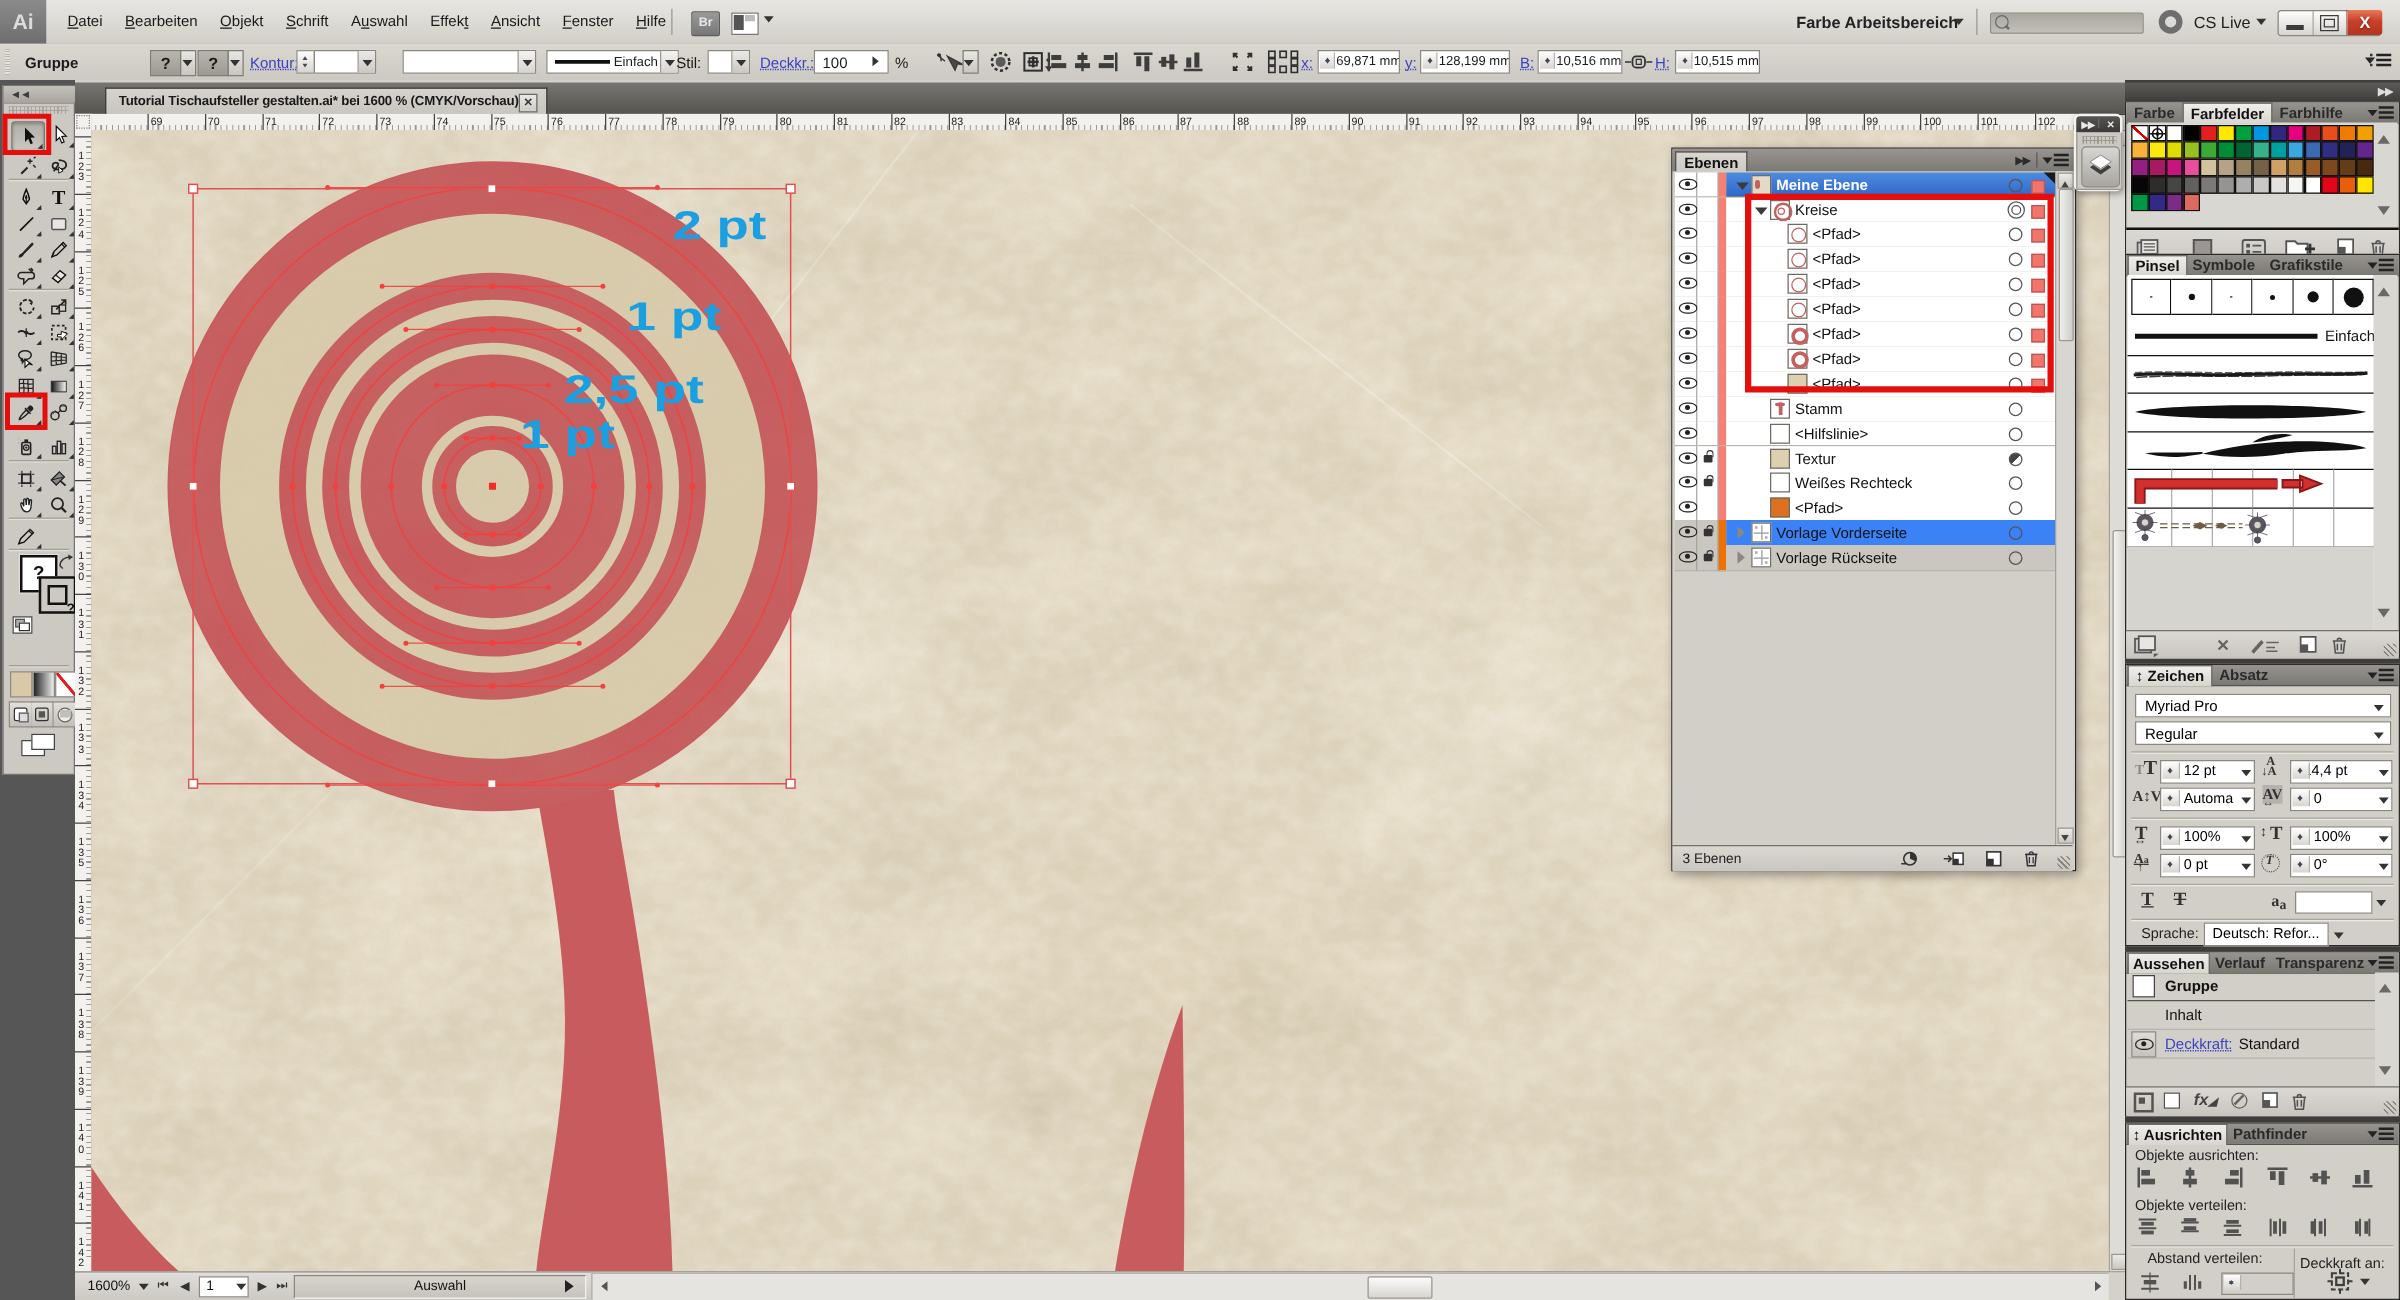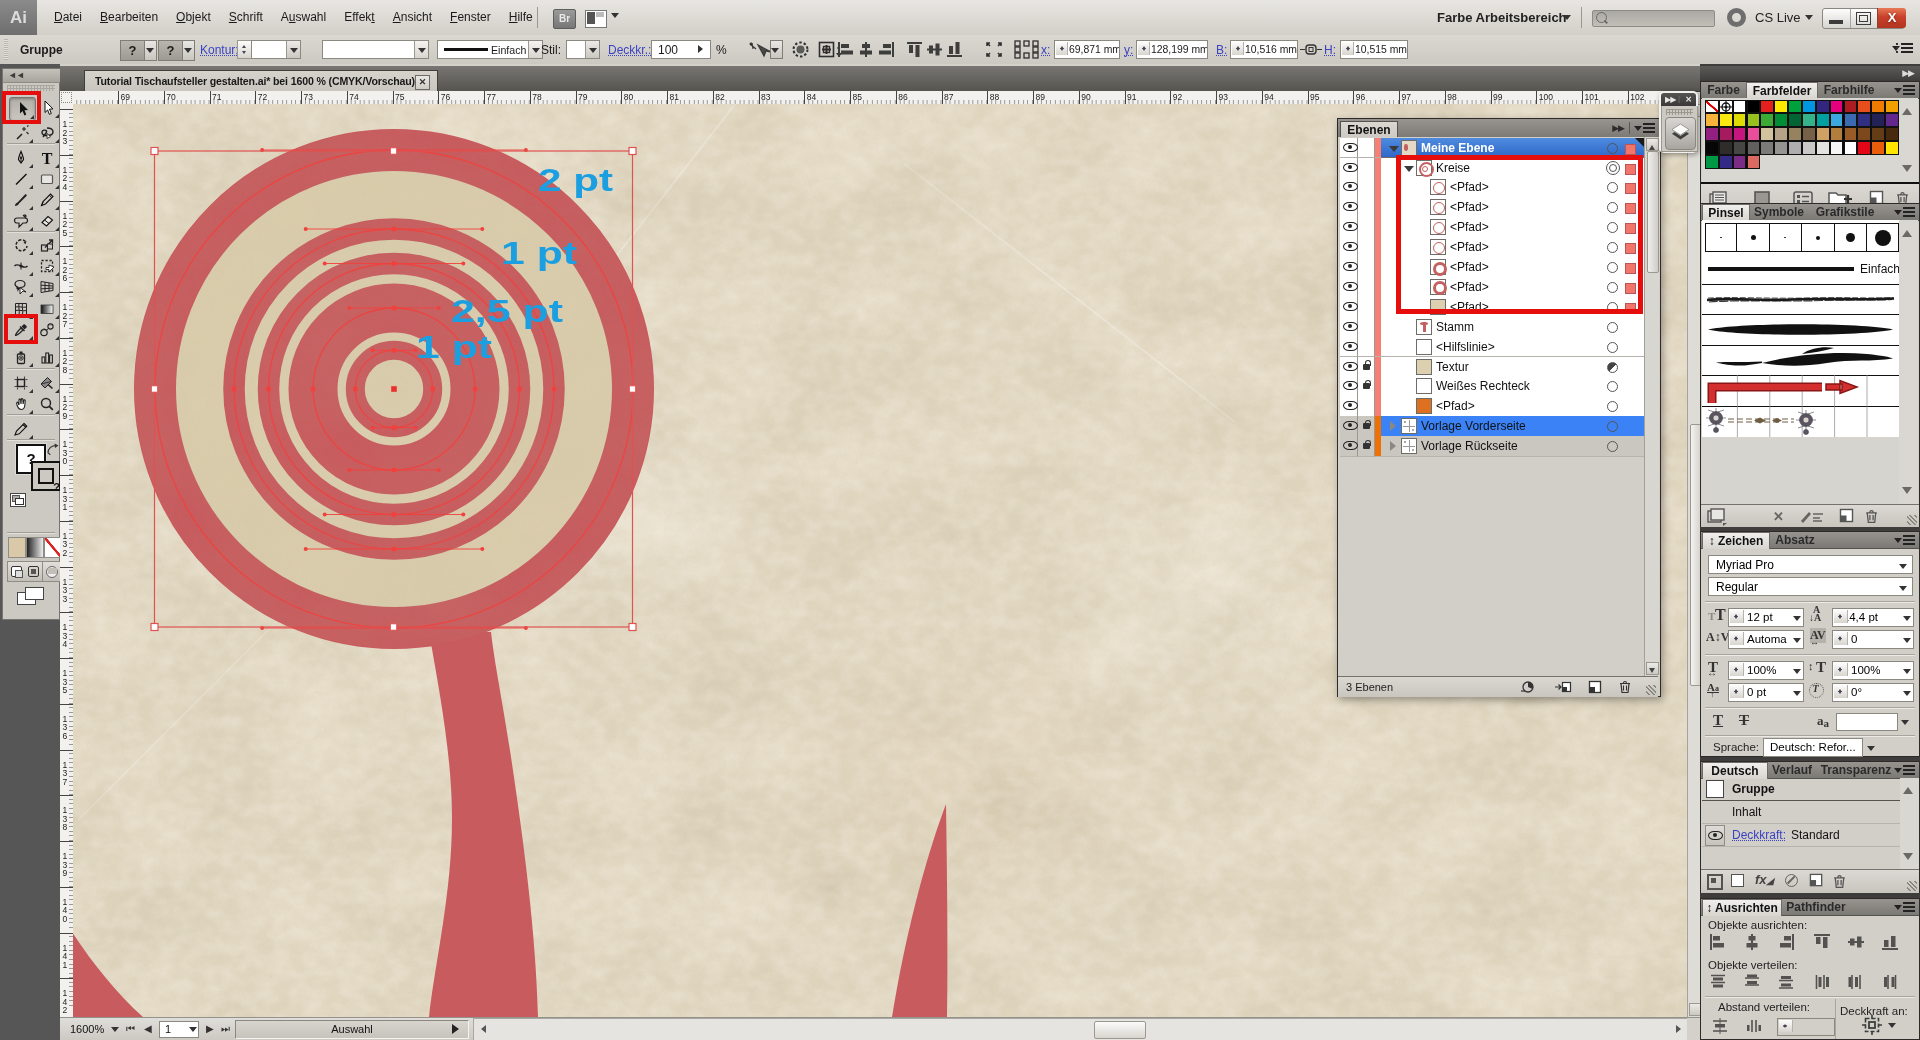--- a/index.html
+++ b/index.html
@@ -1353,21 +1353,21 @@
 <div class="abs arrdn" style="left:197px;top:183px;width:13px;height:13px;"></div>
 <div class="abs" style="left:4px;top:203px;width:210px;height:1px;background:#a8a59f;box-shadow:0 1px 0 #eceae7;"></div>
 <div class="abs" style="left:12px;top:209px;font-size:11.5px;color:#222;">Sprache:</div>
 <div class="cb" style="left:62px;top:206px;width:98px;height:17px;">
           <div style="margin:2px 0 0 6px;font-size:11.5px;">Deutsch: Refor...</div>
         </div>
 <div class="abs arrdn" style="left:163px;top:209px;width:13px;height:13px;"></div>
       </div>
   <div id="aussehenp" class="abs" style="left:0;top:697px;width:220px;height:132px;background:#d2cfc9;border:1px solid #2c2b29;box-sizing:border-box;">
 <div class="abs" style="left:0;top:0;width:100%;height:16px;background:linear-gradient(#97948f,#7b7974);border-bottom:1px solid #55534f;">
-  <div class="ptab ptabact" style="left:1px;width:64px;text-align:center;padding:0;">Deutsch</div>
+  <div class="ptab ptabact" style="left:1px;width:64px;text-align:center;padding:0;">Aussehen</div>
   <div class="ptab" style="left:67px;width:48px;text-align:center;padding:0;color:#2a2a2a;">Verlauf</div>
   <div class="ptab" style="left:117px;width:76px;text-align:center;padding:0;color:#2a2a2a;">Transparenz</div>
   <div class="pmenu" style="right:3px;top:3px;"></div>
 </div>
 <div class="abs" style="left:1px;top:16px;width:198px;height:22px;border-bottom:1px solid #55534f;">
   <div class="abs" style="left:4px;top:2px;width:16px;height:16px;background:#fff;border:1px solid #444;"></div>
   <div class="abs" style="left:30px;top:4px;font-size:12px;font-weight:bold;color:#111;">Gruppe</div>
 </div>
 <div class="abs" style="left:1px;top:39px;width:198px;height:22px;border-bottom:1px solid #b7b4ae;">
   <div class="abs" style="left:30px;top:4px;font-size:12px;color:#111;">Inhalt</div>

